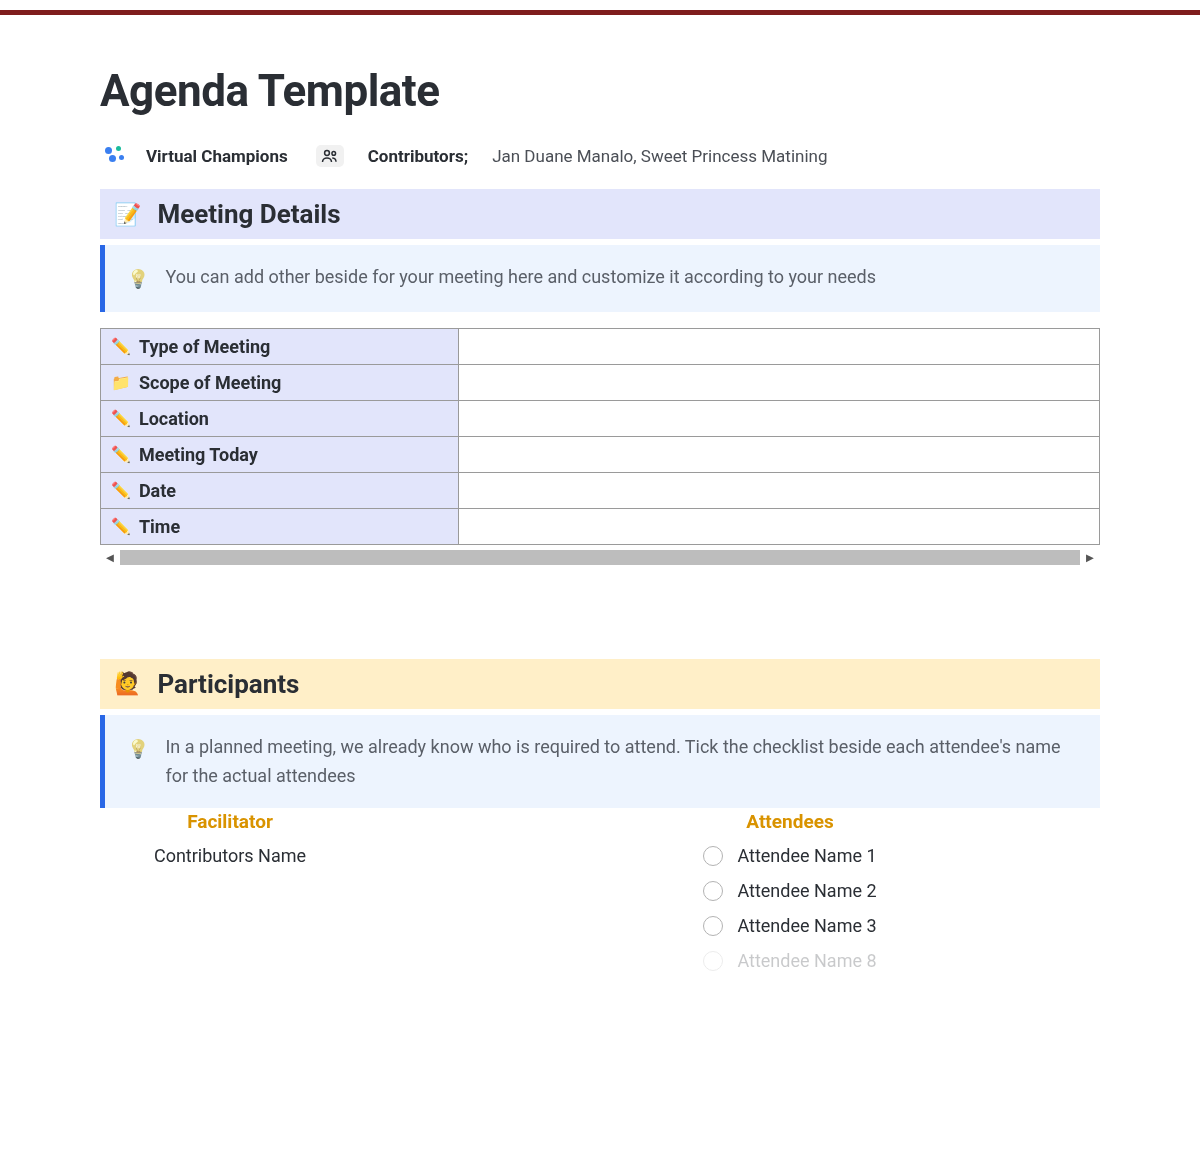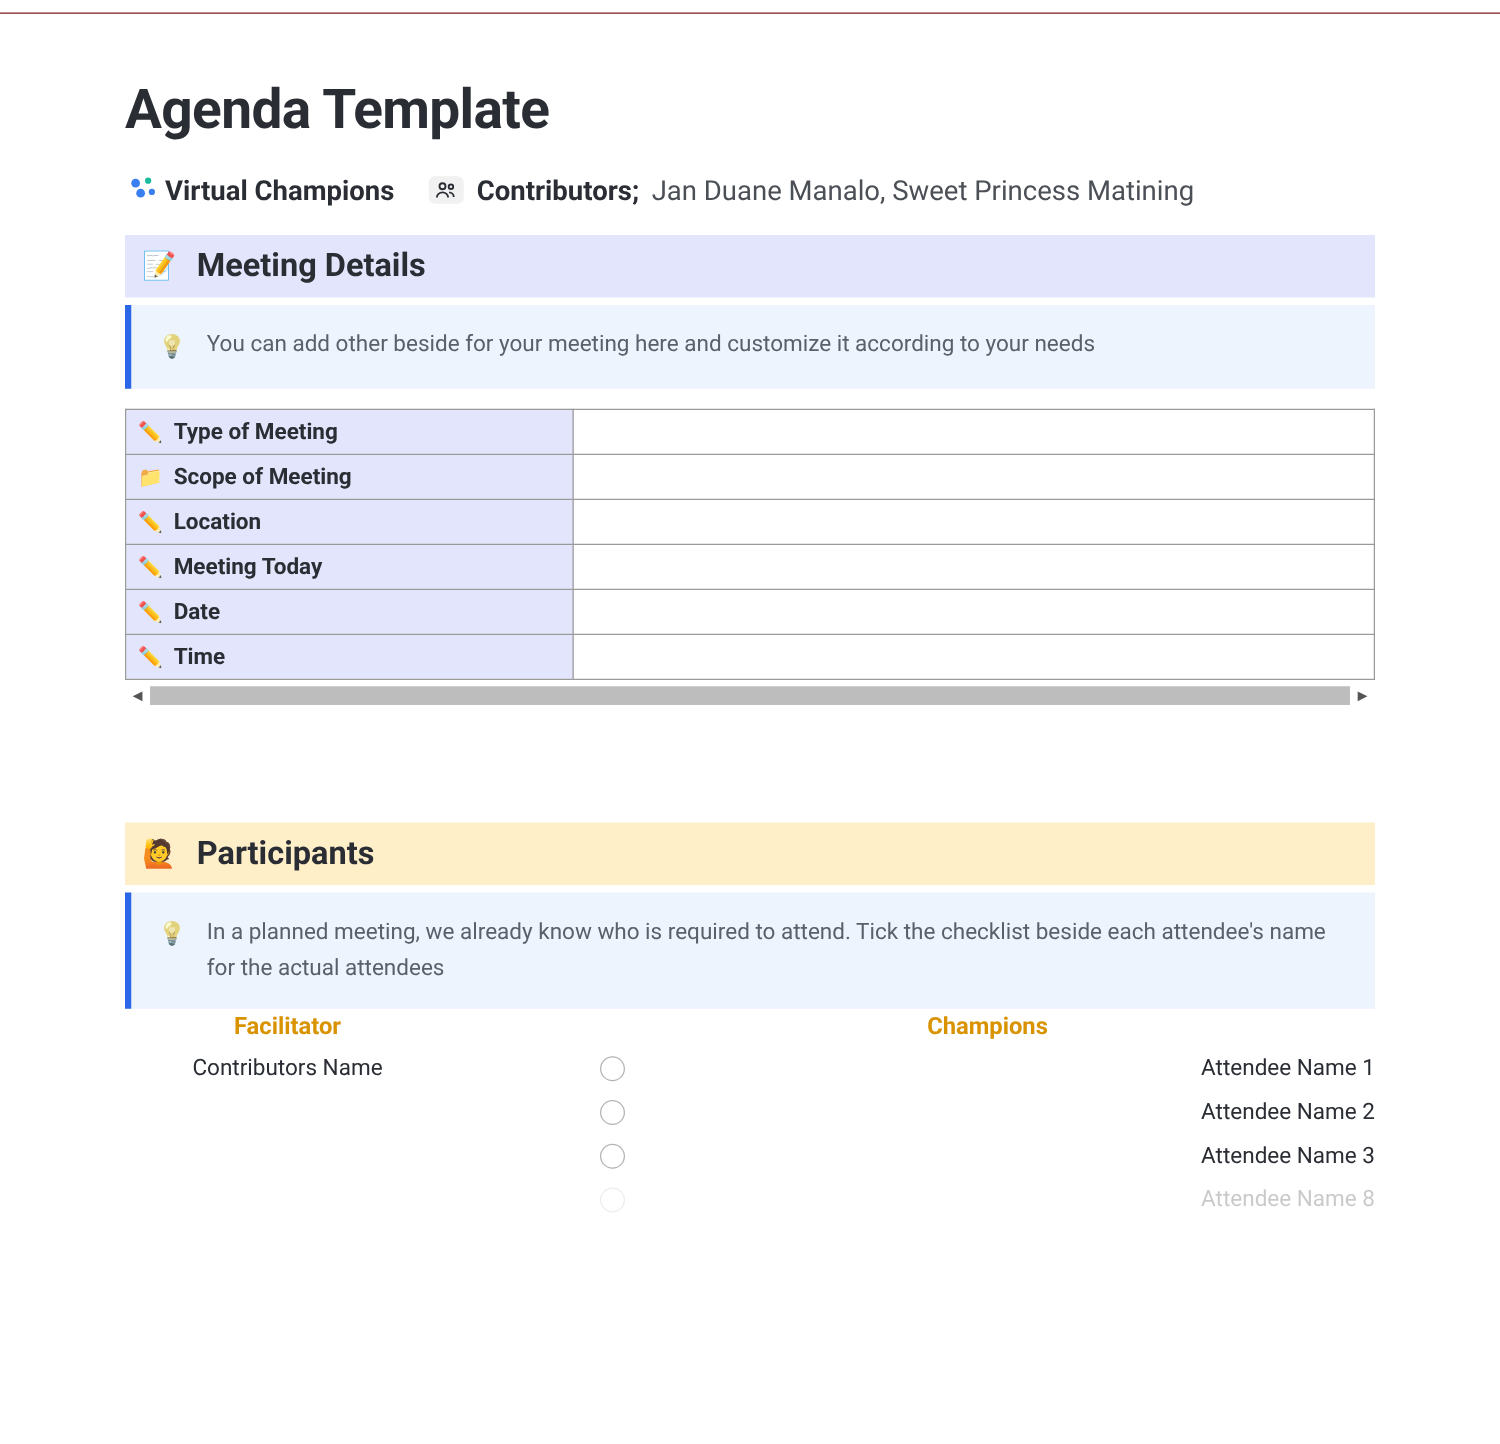--- a/index.html
+++ b/index.html
@@ -9,42 +9,42 @@
     }
     body {
       font-family: -apple-system, BlinkMacSystemFont, "Segoe UI", Roboto, Helvetica, Arial, sans-serif;
       background: #ffffff;
       color: #2a2e34;
       width: 1200px;
       padding: 0 0 0 0;
     }
     .page {
       padding: 50px 100px 40px 100px;
-      border-top: 1px solid #7f1d1d;
+      border-top: 5px solid #7f1d1d;
       margin-top: 10px;
     }
     .title {
       font-size: 44px;
       font-weight: 700;
       color: #2a2e34;
       margin-bottom: 28px;
       letter-spacing: -0.5px;
     }
     .meta-row {
       display: flex;
       align-items: center;
       gap: 28px;
       margin-bottom: 22px;
       flex-wrap: wrap;
     }
     .meta-item {
       display: flex;
-      align-items: flex-start;
-      gap: 10px;
-      font-size: 22px;
+      align-items: center;
+      gap: 24px;
+      font-size: 17px;
     }
     .workspace-icon {
       width: 22px;
       height: 22px;
       position: relative;
     }
     .workspace-icon::before {
       content: "";
       position: absolute;
       width: 7px; height: 7px;
@@ -195,21 +195,21 @@
       color: #2a2e34;
       font-size: 18px;
     }
     .attendee-row {
       display: flex;
       align-items: center;
       gap: 14px;
       font-size: 18px;
       margin-bottom: 14px;
       text-align: left;
-      justify-content: space-between;
+      justify-content: center;
     }
     .checkbox-circle {
       width: 20px;
       height: 20px;
       border: 1.5px solid #b3b3b3;
       border-radius: 50%;
       flex-shrink: 0;
       cursor: pointer;
     }
     .attendee-row.faded {
@@ -329,21 +329,21 @@
     <span class="bulb-icon">💡</span>
     <span>In a planned meeting, we already know who is required to attend. Tick the checklist beside each attendee's name for the actual attendees</span>
   </div>
 
   <div class="participants-grid">
     <div class="col col-fac">
       <div class="col-header">Facilitator</div>
       <div class="col-value">Contributors Name</div>
     </div>
     <div class="col col-att">
-      <div class="col-header">Champions</div>
+      <div class="col-header">Attendees</div>
       <div class="attendee-row">
         <div class="checkbox-circle"></div>
         <span>Attendee Name 1</span>
       </div>
       <div class="attendee-row">
         <div class="checkbox-circle"></div>
         <span>Attendee Name 2</span>
       </div>
       <div class="attendee-row">
         <div class="checkbox-circle"></div>

